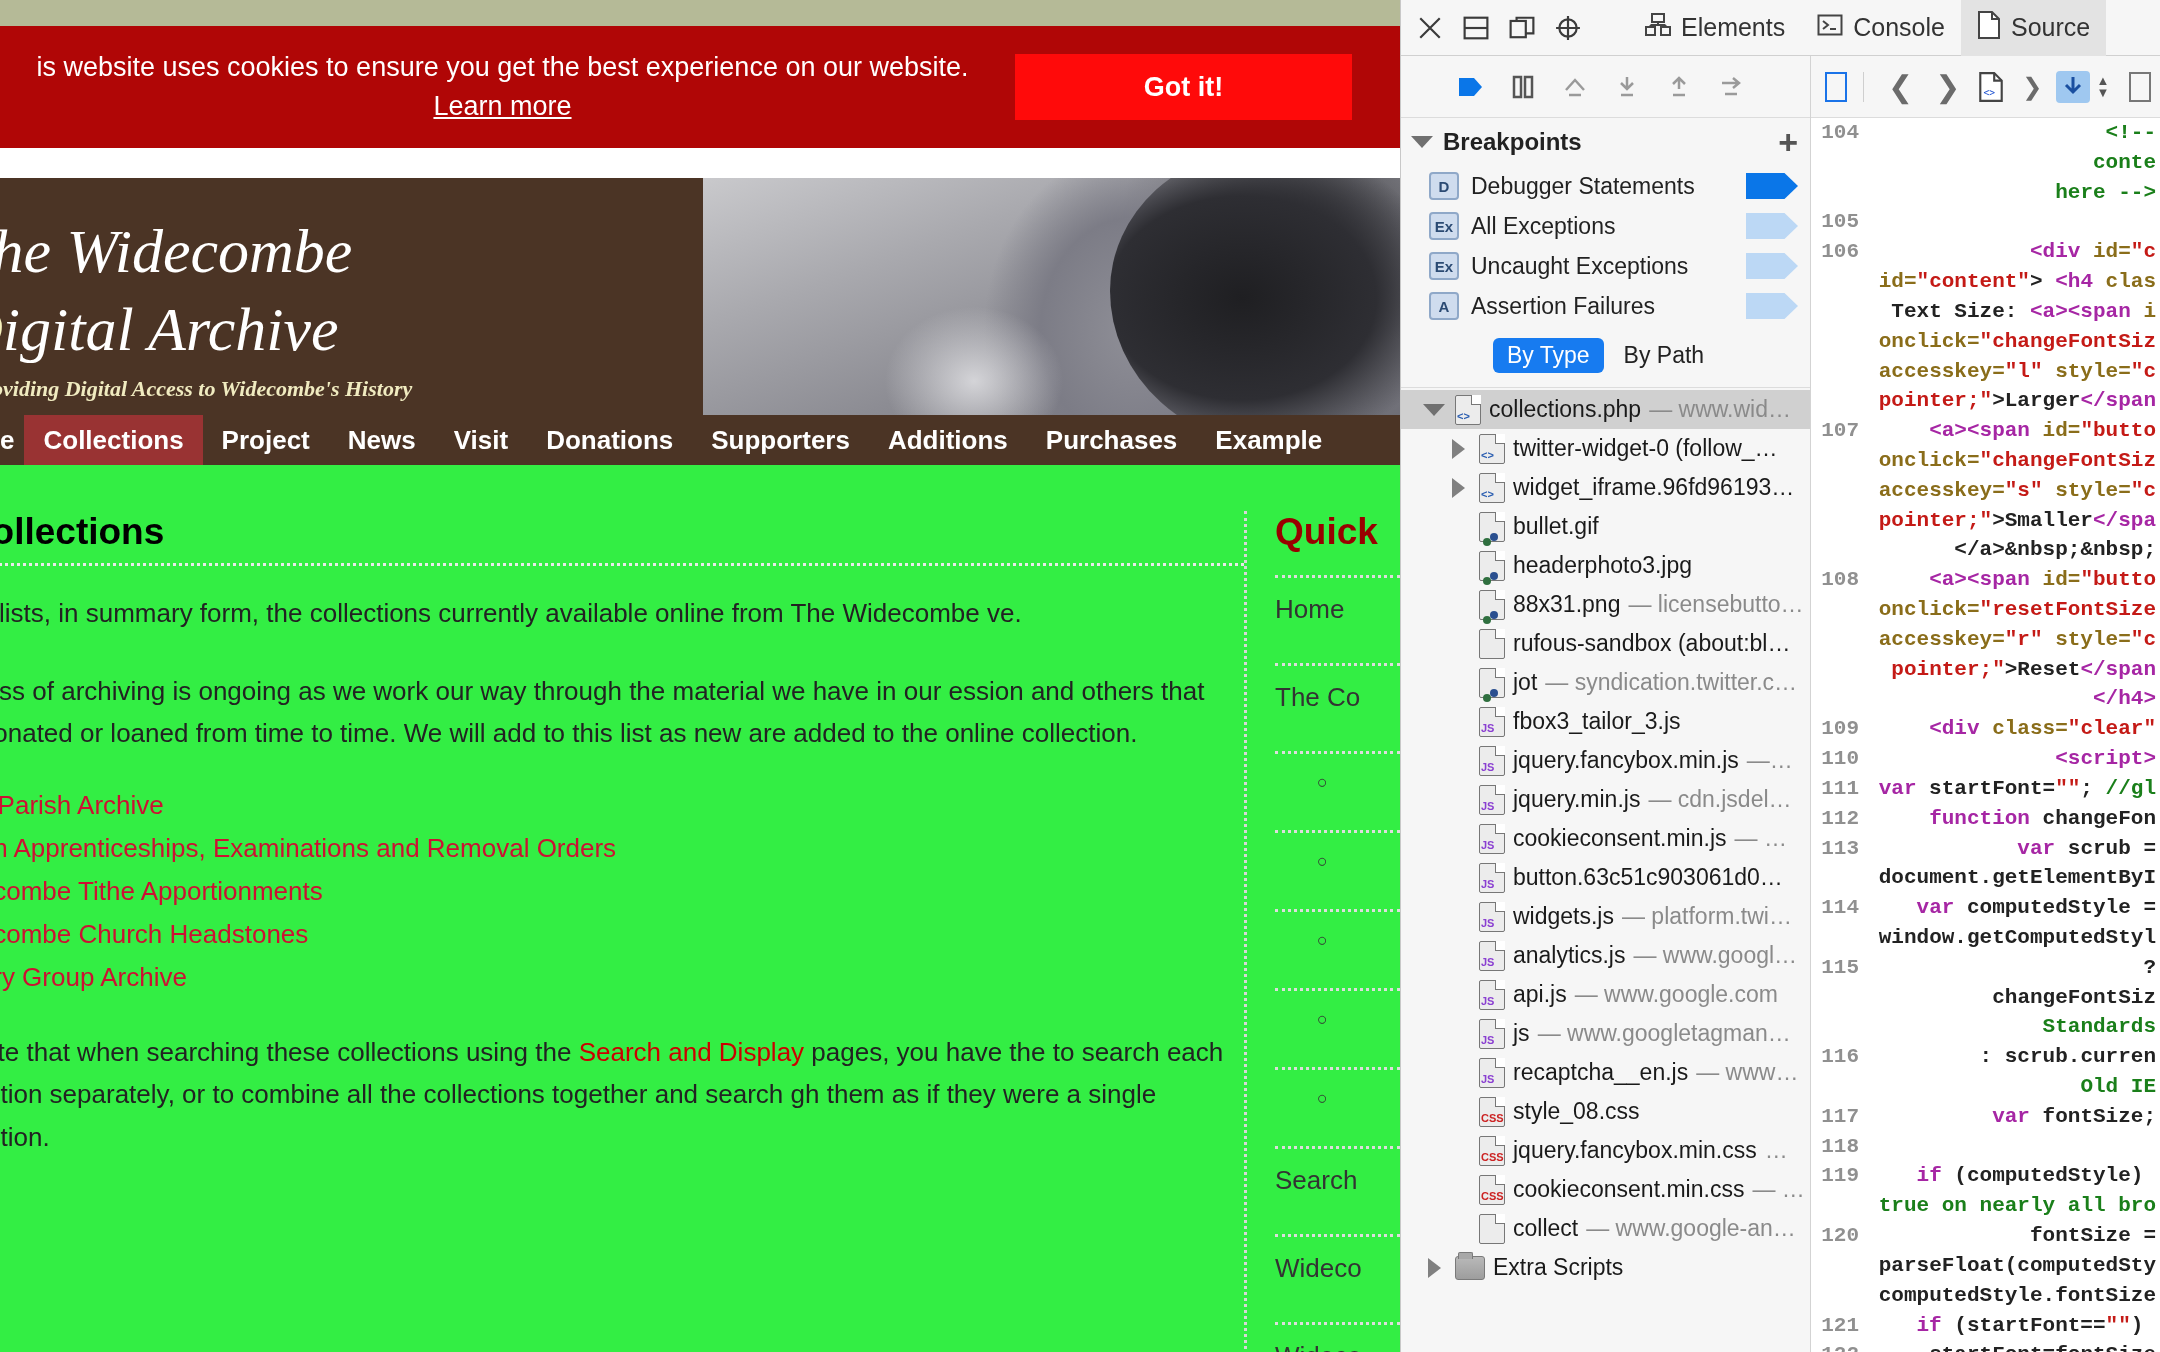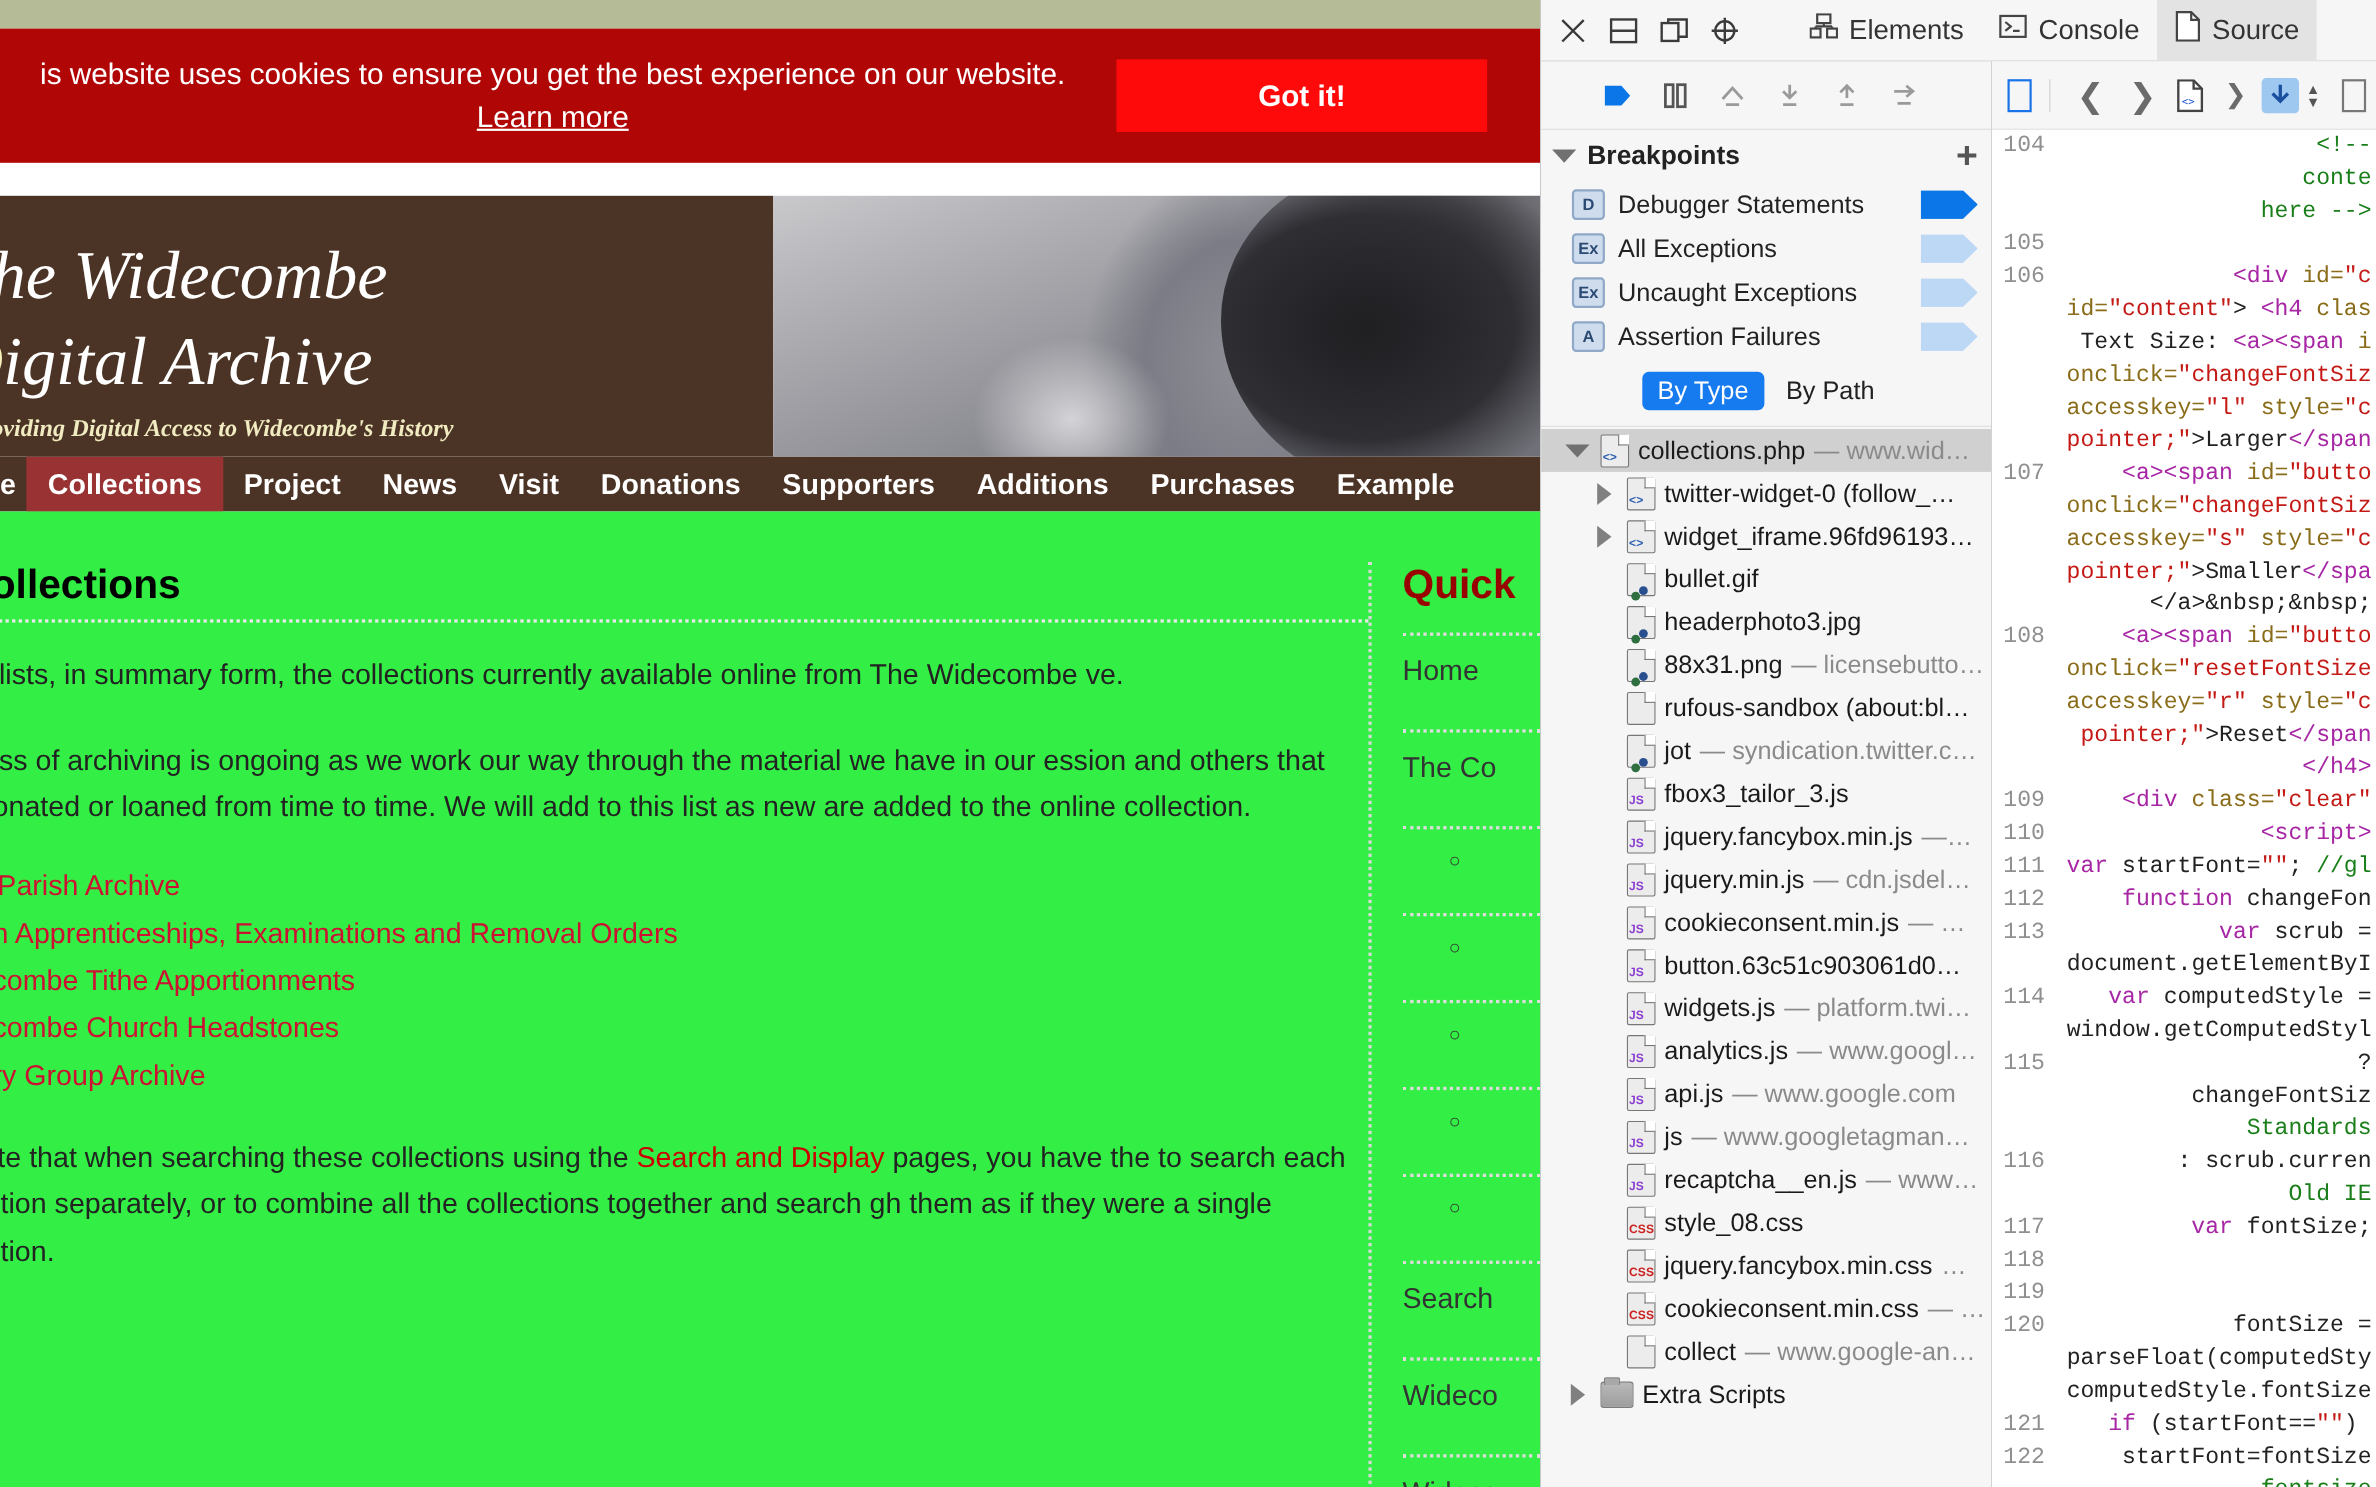--- a/index.html
+++ b/index.html
@@ -201,21 +201,21 @@
   }
   .folder::before{content:"";position:absolute;left:2px;top:-5px;width:13px;height:6px;background:#a8a8a8;border:1px solid #7a7a7a;border-bottom:none;border-radius:2px 2px 0 0;}
 
   .dt-right { flex:1; display:flex; flex-direction:column; min-width:0; background:#fff; }
   .dt-right-toolbar {
     height:62px; display:flex; align-items:center; gap:6px; padding-left:14px;
     border-bottom:1px solid #dcdcdc; background:#f6f6f6; flex-shrink:0;
   }
   .code-area {
     flex:1; overflow:hidden; font-family:"Liberation Mono", monospace;
-    font-size:21px; line-height:1.42; background:#fff;
+    font-size:21px; line-height:1.42; background:#fff;font-weight:bold;
   }
   .code-line { display:flex; align-items:flex-start; }
   .ln {
     width:62px; flex-shrink:0; text-align:right; padding-right:14px;
     color:#909090; font-family:"Liberation Mono", monospace; user-select:none;
   }
   .cd { white-space:pre-wrap; word-break:break-word; flex:1; padding-right:4px;text-align:right; }
   .c-com { color:#1a7f1a; }
   .c-tag { color:#a626a4; }
   .c-att { color:#8a6d1a; }
@@ -835,20 +835,22 @@
             <div class="code-line">
               <span class="ln">117</span>
               <span class="cd"><span class="c-txt">  </span><span class="c-kw">var</span><span class="c-txt"> fontSize;</span></span>
             </div>
             <div class="code-line">
               <span class="ln">118</span>
               <span class="cd"><span class="c-txt"></span></span>
             </div>
             <div class="code-line">
               <span class="ln">119</span>
+              <span class="cd"><span class="c-txt">  </span><span class="c-kw">if</span><span class="c-txt"> (computedStyle) </span><span class="c-com">
+true on nearly all bro</span></span>
             </div>
             <div class="code-line">
               <span class="ln">120</span>
               <span class="cd"><span class="c-txt">    fontSize =
 parseFloat(computedSty
 computedStyle.fontSize</span></span>
             </div>
             <div class="code-line">
               <span class="ln">121</span>
               <span class="cd"><span class="c-txt">  </span><span class="c-kw">if</span><span class="c-txt"> (startFont==</span><span class="c-str">""</span><span class="c-txt">) </span></span>

